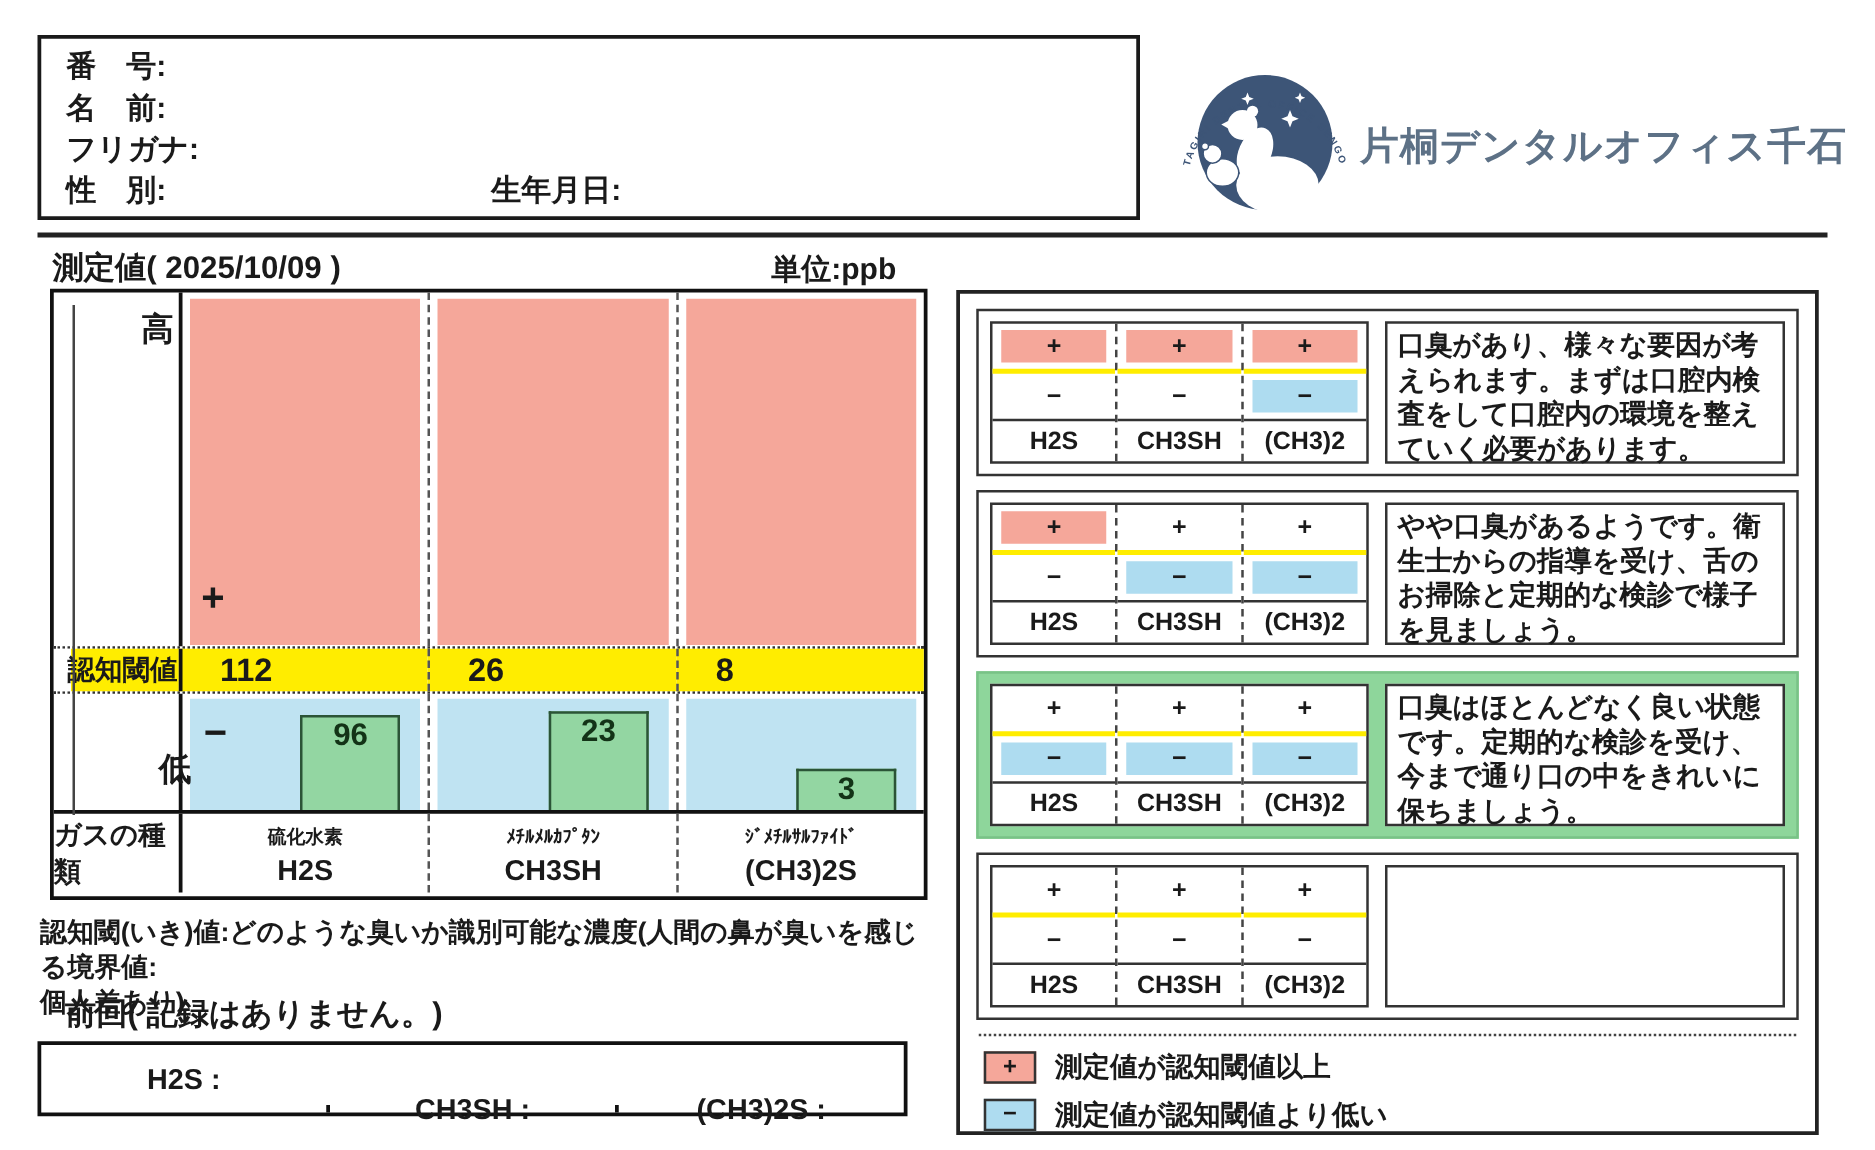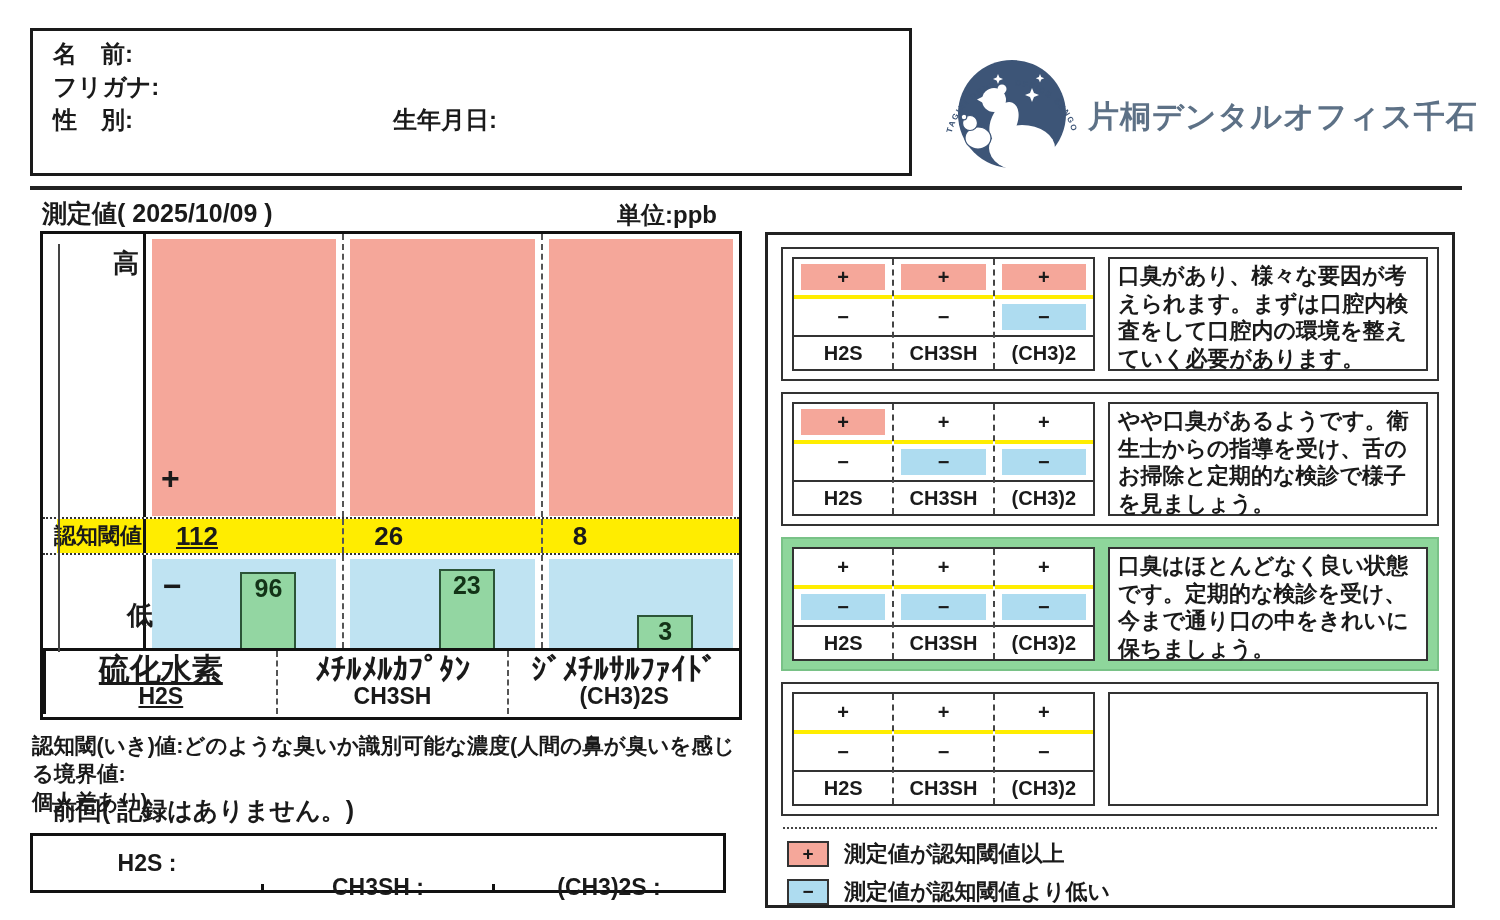--- a/index.html
+++ b/index.html
@@ -23,39 +23,39 @@
   
   .top-rule{left:30px;top:186px;width:1432px;height:4px;background:#222;}
   .meas-title{left:42px;top:197px;font-size:25px;font-weight:700;}
   .unit-label{left:617px;top:199px;font-size:24px;font-weight:700;}
 
   
   .chart{left:40px;top:231px;width:702px;height:489px;border:3px solid #111;box-sizing:border-box;background:#fff;}
   .crow{display:flex;width:100%;box-sizing:border-box;}
   .c0{width:100px;box-sizing:border-box;position:relative;}
   .cg{flex:1;box-sizing:border-box;position:relative;}
-  .cg1{border-left:3px solid #111;text-decoration:underline;}
+  .cg1{border-left:3px solid #111;}
   .cg2,.cg3{border-left:2px dashed #555;}
   .row-high{height:283px;}
   .row-high .pink-block{position:absolute;left:6px;right:6px;top:5px;bottom:1px;background:var(--pink,#f5a79a);}
   .row-threshold{height:38px;border-top:2px dotted #333;border-bottom:2px dotted #333;}
   .row-threshold .cg{background:var(--yellow,#ffed00);display:flex;align-items:center;}
   .row-threshold .c0{background:linear-gradient(90deg,#fff 0 14px,var(--yellow,#ffed00) 14px);
     display:flex;align-items:center;justify-content:center;}
   .threshold-label{font-size:22px;font-weight:700;padding-left:10px;}
   .threshold-value{font-size:26px;font-weight:600;padding-left:30px;}
   .row-low{height:93px;}
   .row-low .blue-block{position:absolute;left:6px;right:6px;top:4px;bottom:0;background:var(--blue,#bfe3f2);}
-  .bar{position:absolute;bottom:0;left:48%;width:56px;background:var(--green,#93d6a2);
+  .bar{position:absolute;bottom:0;left:48%;width:80px;background:var(--green,#93d6a2);
     border:2px solid #2b5437;border-bottom:none;box-sizing:border-box;text-align:center;}
   .bar-value{font-size:25px;font-weight:600;color:#133317;line-height:28px;}
   .row-gas{border-top:3px solid #111;height:66px;}
   .row-gas .c0,.row-gas .cg{display:flex;flex-direction:column;align-items:center;justify-content:center;}
   .gas-type-label{font-size:22px;font-weight:700;}
-  .gas-name{font-size:31px;font-weight:700;line-height:27px;}
+  .gas-name{font-size:15px;font-weight:700;line-height:27px;}
   .gas-formula{font-size:23px;font-weight:600;line-height:27px;}
   .axis-line{left:15px;top:10px;width:2px;height:408px;background:#444;}
   .ax-high{left:70px;top:12px;font-size:26px;font-weight:600;}
   .ax-plus{left:118px;top:226px;font-size:32px;font-weight:600;}
   .ax-minus{left:120px;top:334px;font-size:32px;font-weight:700;}
   .ax-low{left:84px;top:364px;font-size:26px;font-weight:600;}
 
   
   .footnote{left:32px;top:733px;width:714px;font-size:21.5px;font-weight:600;line-height:1.3;}
   .prev-title{left:40px;top:794px;font-size:25px;font-weight:700;margin-left:12px;}
@@ -85,20 +85,21 @@
   .legend-sep{border-top:2px dotted #444;margin:8px 2px 10px;}
   .legend-row{display:flex;align-items:center;gap:15px;margin:5px 0 8px 6px;}
   .legend-swatch{width:42px;height:26px;border:2px solid #333;display:flex;align-items:center;
     justify-content:center;font-size:19px;font-weight:700;box-sizing:border-box;}
   .legend-text{font-size:22px;font-weight:600;}
 </style>
 </head>
 <body>
 
 <div class="abs patient-box">
+  <div class="patient-row">番　号:</div>
   <div class="patient-row">名　前:</div>
   <div class="patient-row">フリガナ:</div>
   <div class="patient-row">
     <span>性　別:</span>
     <span class="birthdate">生年月日:</span>
   </div>
 </div>
 
 <div class="abs logo-wrap">
   <svg width="140" height="130" viewBox="-70 -64 140 130">
@@ -186,20 +187,23 @@
     <div class="cg cg3">
       <div class="blue-block">
         <div class="bar" style="height: 37.5%;">
           <div class="bar-value">3</div>
         </div>
       </div>
     </div>
   </div>
 
   <div class="crow row-gas">
+    <div class="c0">
+      <span class="gas-type-label">ガスの種類</span>
+    </div>
     <div class="cg cg1">
       <span class="gas-name">硫化水素</span>
       <span class="gas-formula">H2S</span>
     </div>
     <div class="cg cg2">
       <span class="gas-name">ﾒﾁﾙﾒﾙｶﾌﾟﾀﾝ</span>
       <span class="gas-formula">CH3SH</span>
     </div>
     <div class="cg cg3">
       <span class="gas-name">ｼﾞﾒﾁﾙｻﾙﾌｧｲﾄﾞ</span>

